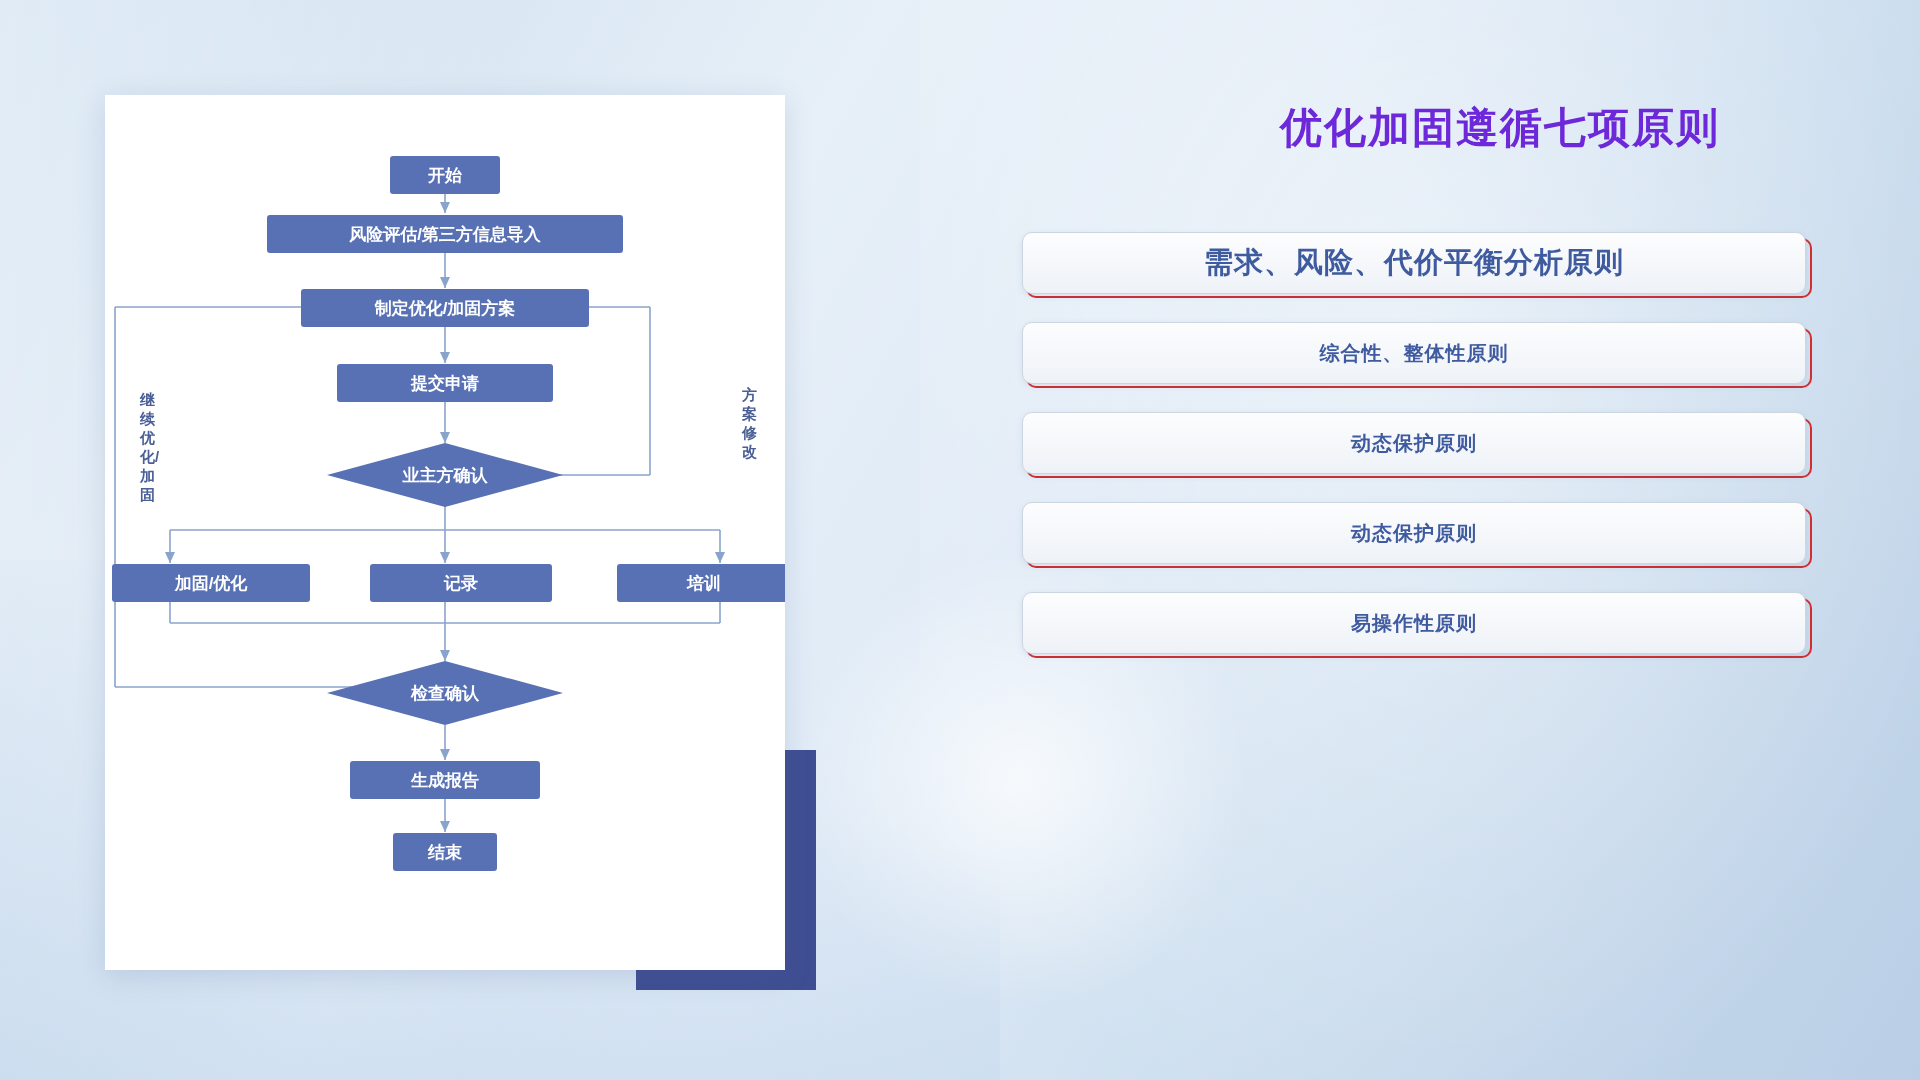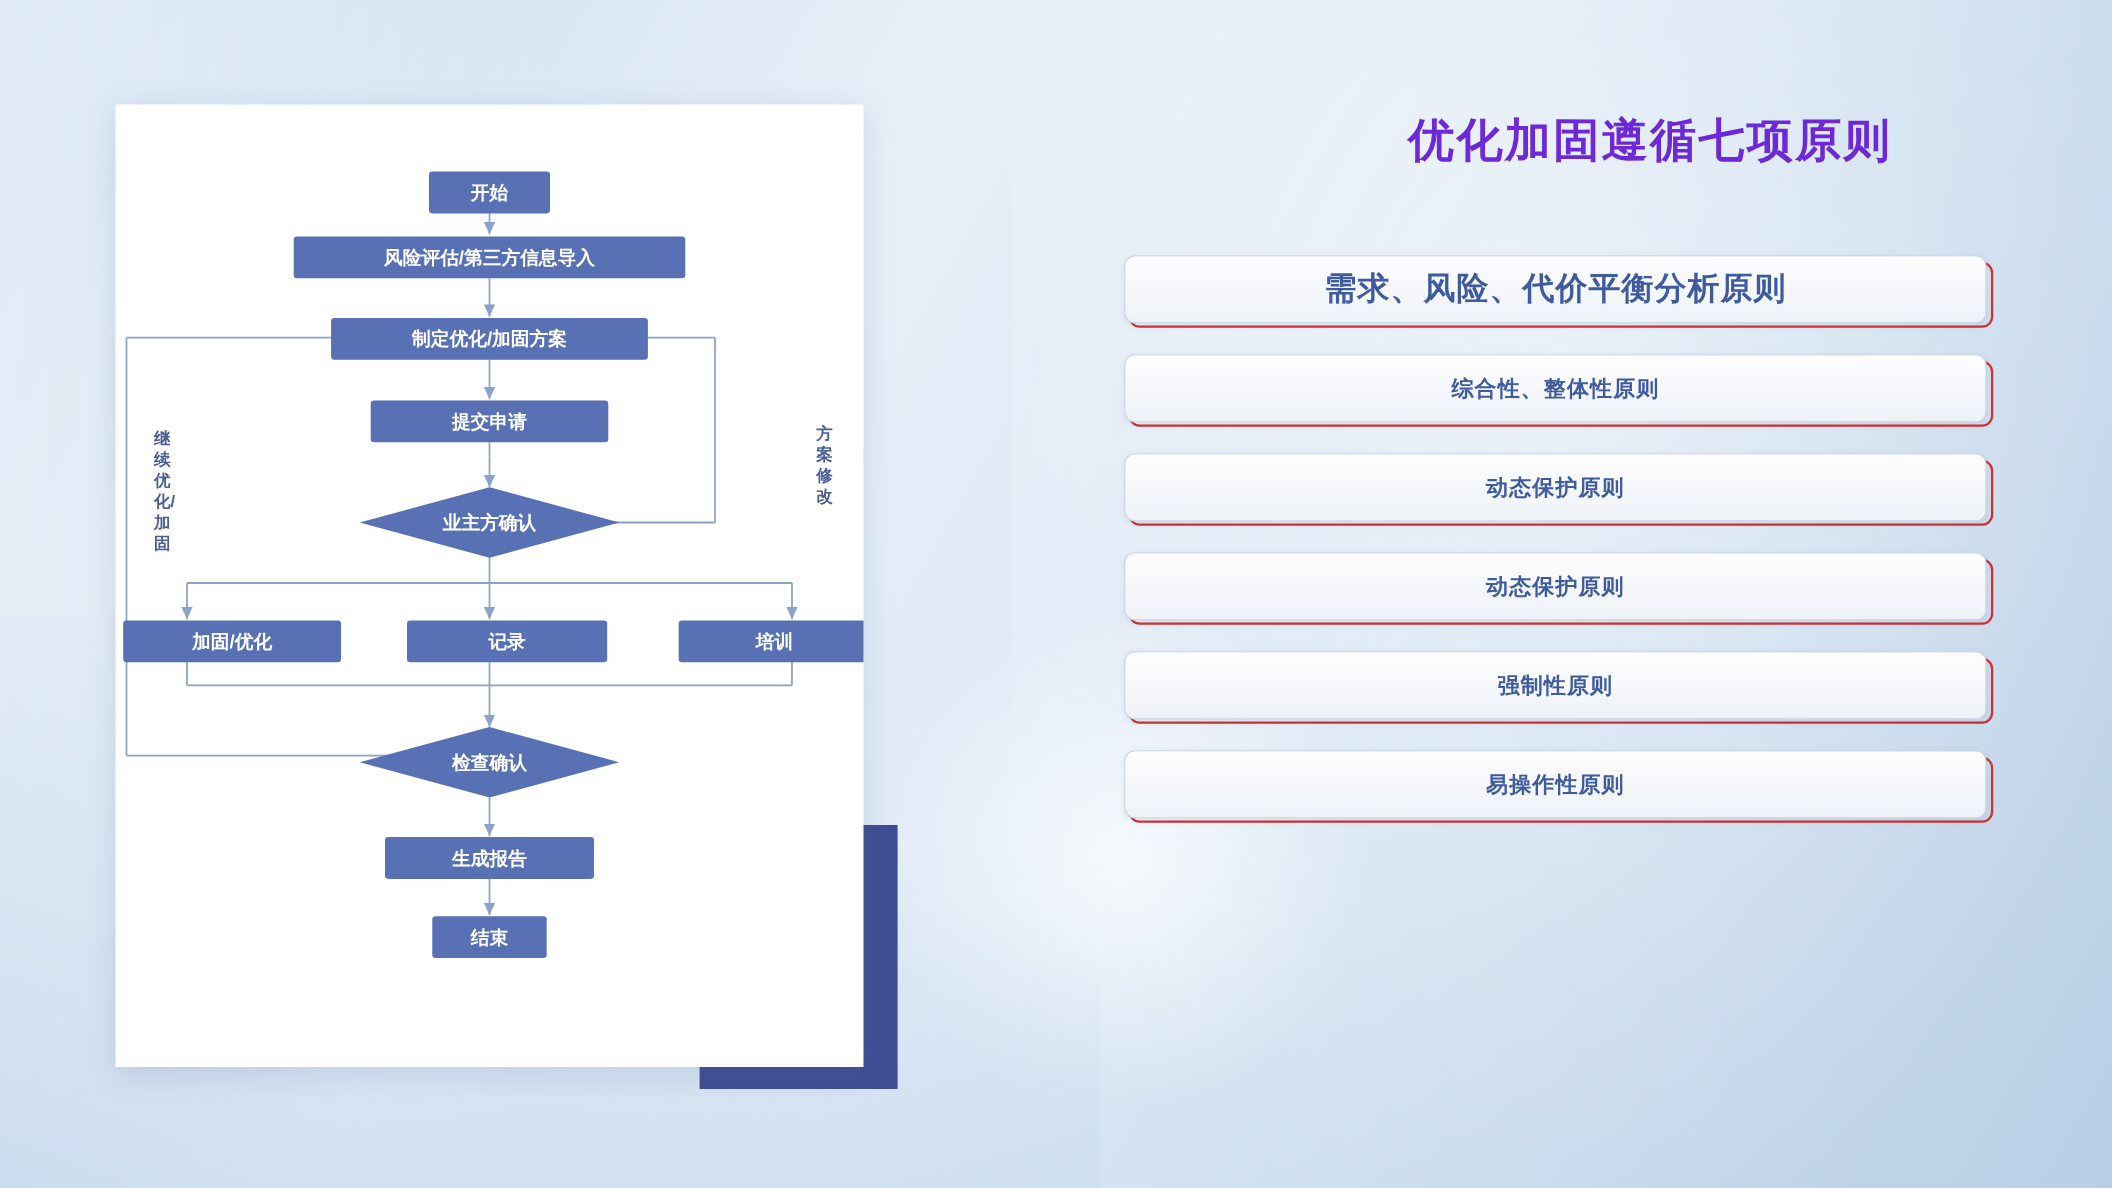--- a/index.html
+++ b/index.html
@@ -247,22 +247,16 @@
   </div>
   <div class="principle-item">
     <div class="principle-shadow"></div>
     <div class="principle-face">
       <span class="principle-text">动态保护原则</span>
     </div>
   </div>
   <div class="principle-item">
     <div class="principle-shadow"></div>
     <div class="principle-face">
-      <span class="principle-text">强制性原则</span>
-    </div>
-  </div>
-  <div class="principle-item">
-    <div class="principle-shadow"></div>
-    <div class="principle-face">
       <span class="principle-text">易操作性原则</span>
     </div>
   </div>
 </div>
 
 </body></html>

